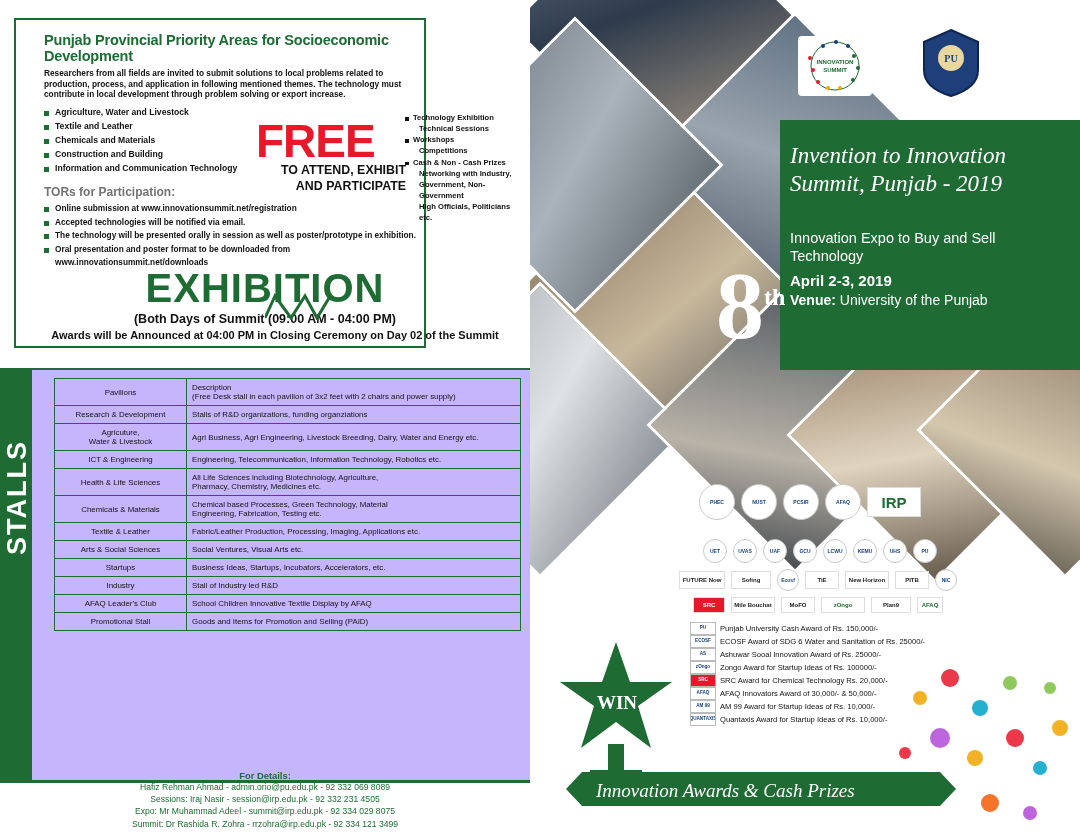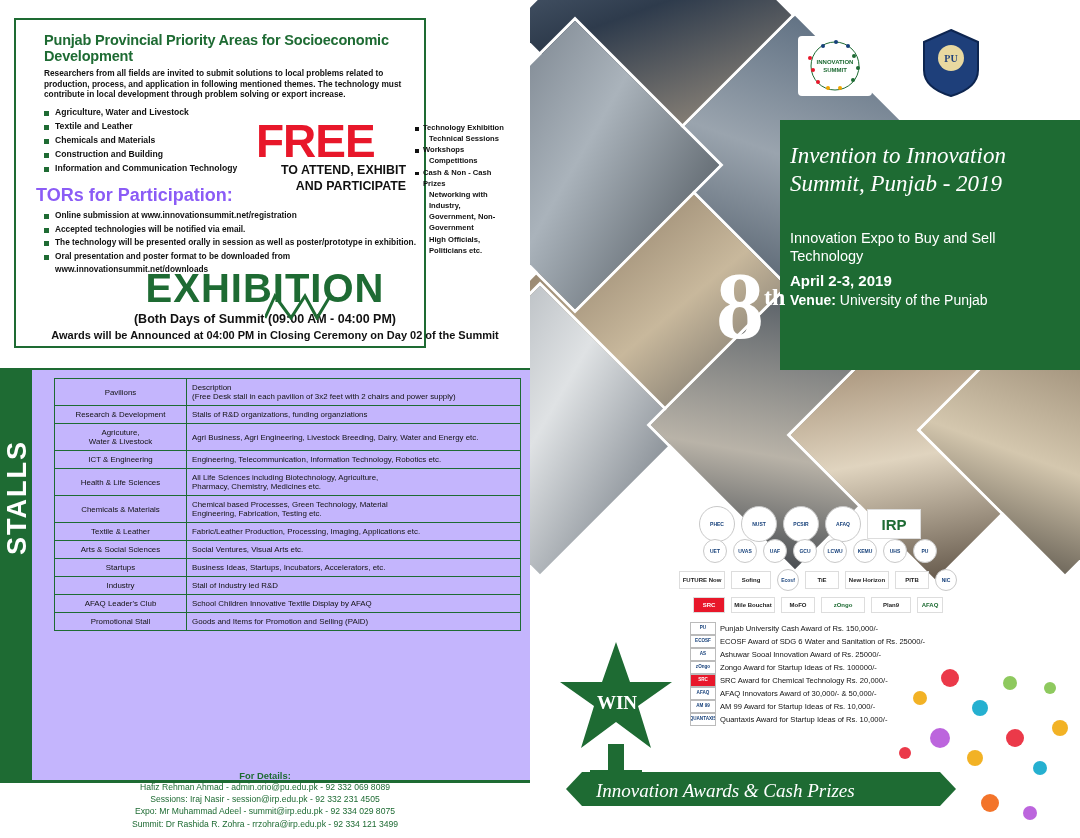--- a/index.html
+++ b/index.html
@@ -47,23 +47,23 @@
   .right-bullets { position:absolute; left:385px; top:88px; width:128px; }
   .right-bullets li {
     font-size:7.6px; color:#111; font-weight:bold; line-height:1.47;
     padding-left:8px; position:relative; list-style:none;
   }
   .right-bullets li:before {
     content:""; position:absolute; left:0; top:5px; width:3.5px; height:3.5px; background:#111;
   }
   .right-bullets li.sub { padding-left:14px; }
   .right-bullets li.sub:before { display:none; }
-  .right-bullets ul { margin:14px; padding:0; }
-
-  .tors-title { font-size:18px; font-weight:bold; color:#8b5cf6; margin:10px 0 3px 20px; }
+  .right-bullets ul { margin:4px; padding:0; }
+
+  .tors-title { font-size:12px; font-weight:bold; color:#737373; margin:10px 0 3px 28px; }
   .tors-list { margin-left:28px; }
   .tors-list li { font-size:8.3px; }
 
   .exhibition-wrap { position:absolute; left:14px; top:268px; width:502px; text-align:center; }
   .exhibition-title {
     font-size:40px; font-weight:bold; color:#1e6b33; letter-spacing:1px; line-height:1;
   }
   .zigzag { position:absolute; top:24px; width:100%; height:28px; pointer-events:none; }
   .exhib-sub { font-size:12.5px; color:#111; font-weight:bold; margin-top:4px; }
   .exhib-sub2 { font-size:11px; color:#111; font-weight:bold; margin-top:3px;padding-left:20px; }
@@ -368,21 +368,21 @@
         <div>Summit, Punjab - 2019</div>
       </div>
       <div class="hdr-sub">
         <div>Innovation Expo to Buy and Sell</div>
         <div>Technology</div>
       </div>
       <div class="hdr-date">April 2-3, 2019</div>
       <div class="hdr-venue"><b>Venue:</b><span> University of the Punjab</span></div>
     </div>
 
-    <div class="logo-row" style="left:120px; top:504px; width:320px; height:40px;">
+    <div class="logo-row" style="left:120px; top:482px; width:320px; height:40px;">
       <div class="logo-circ" style="width:36px;height:36px;">PHEC</div>
       <div class="logo-circ" style="width:36px;height:36px;">NUST</div>
       <div class="logo-circ" style="width:36px;height:36px;">PCSIR</div>
       <div class="logo-circ" style="width:36px;height:36px;">AFAQ</div>
       <div class="logo-rect" style="width:54px;height:30px;color:#1e6b33;font-size:15px;">IRP</div>
     </div>
 
     <div class="logo-row" style="left:120px; top:538px; width:340px; height:26px;">
       <div class="logo-circ" style="width:24px;height:24px;">UET</div>
       <div class="logo-circ" style="width:24px;height:24px;">UVAS</div>

